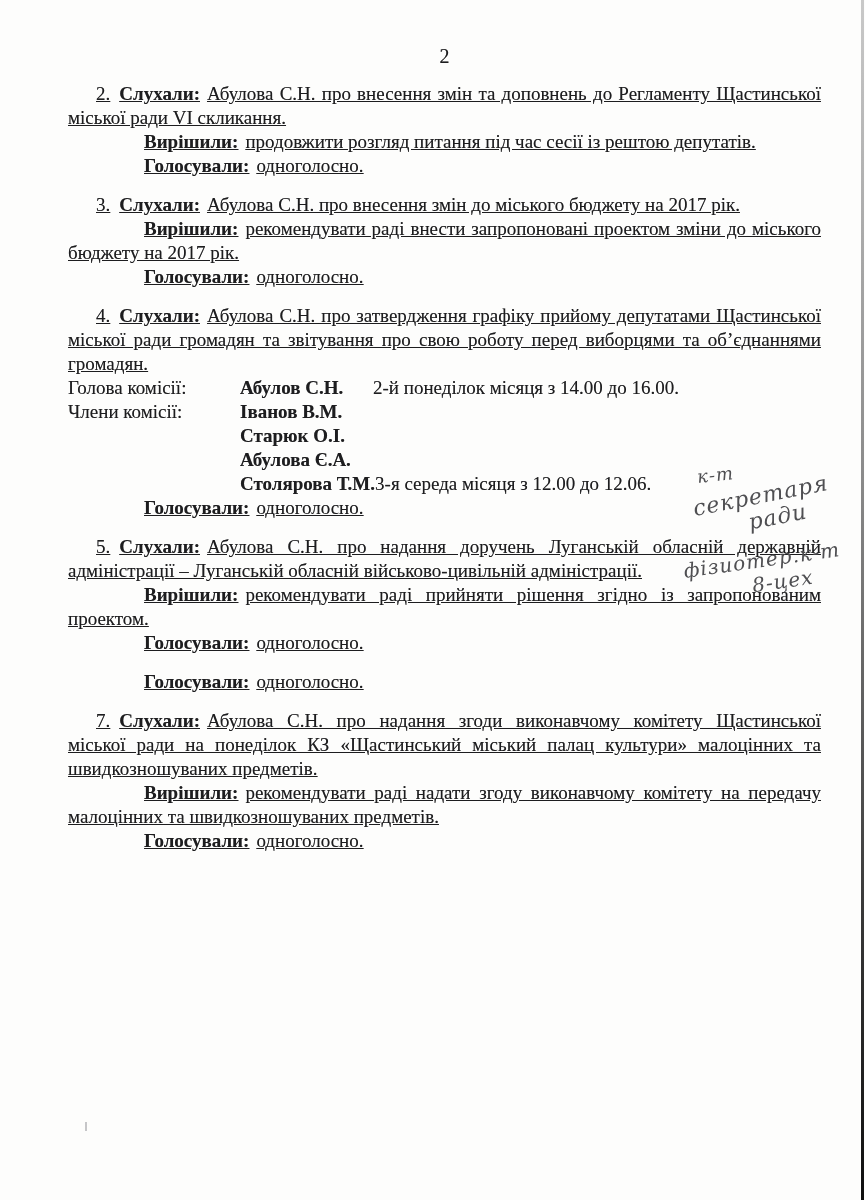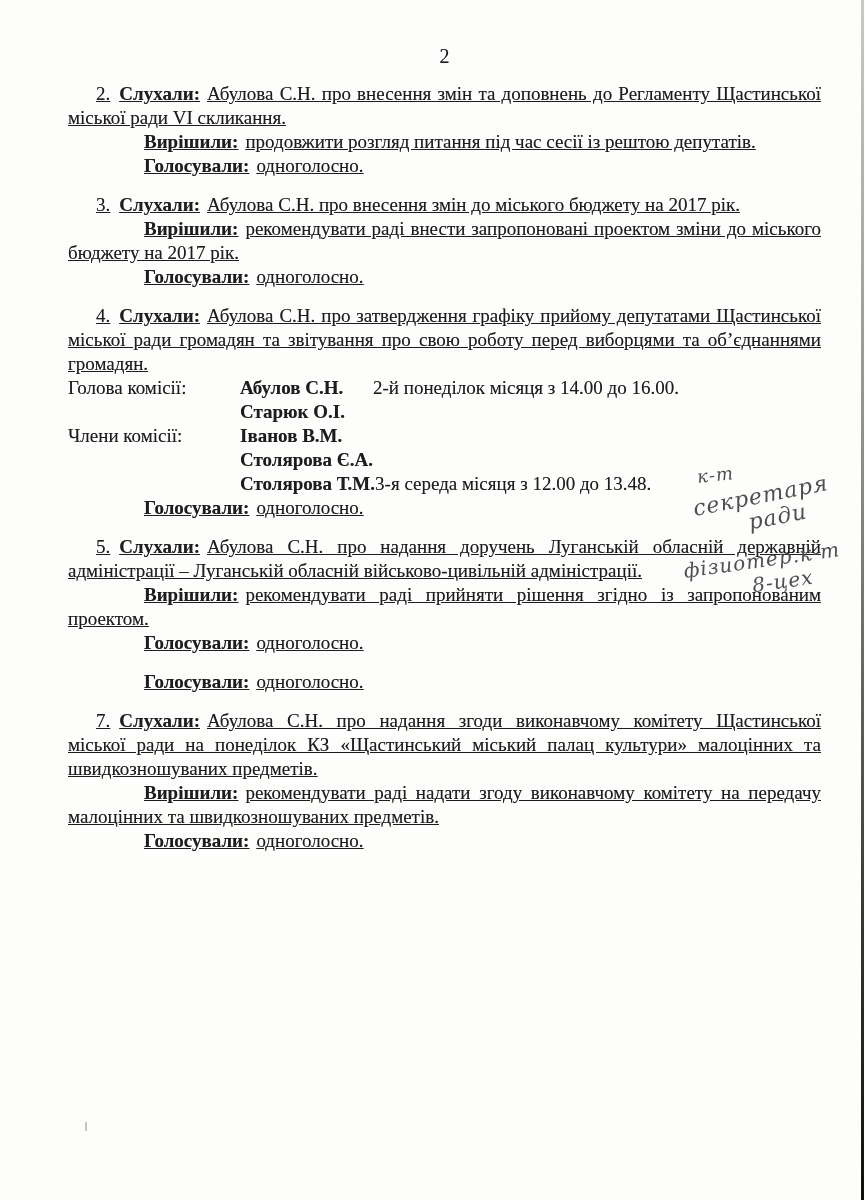--- a/index.html
+++ b/index.html
@@ -99,24 +99,24 @@
     <section class="item">
       <p class="para p-first"><span class="num">3.</span><span class="lbl">Слухали:</span><span>Абулова С.Н. про внесення змін до міського бюджету на 2017 рік.</span></p>
       <p class="para p-sub"><span class="lbl">Вирішили:</span><span>рекомендувати раді внести запропоновані проектом зміни до міського бюджету на 2017 рік.</span></p>
       <p class="para p-sub"><span class="lbl">Голосували:</span><span>одноголосно.</span></p>
     </section>
 
     <section class="item">
       <p class="para p-first"><span class="num">4.</span><span class="lbl">Слухали:</span><span>Абулова С.Н. про затвердження графіку прийому депутатами Щастинської міської ради громадян та звітування про свою роботу перед виборцями та об’єднаннями громадян.</span></p>
       <div class="committee">
         <div class="crow"><span class="crole">Голова комісії:</span><span class="cname">Абулов С.Н.</span><span class="csched">2-й понеділок місяця з 14.00 до 16.00.</span></div>
+        <div class="crow"><span class="crole">Члени комісії:</span><span class="cname">Іванов В.М.</span><span class="csched"></span></div>
         <div class="crow"><span class="crole"></span><span class="cname">Старюк О.І.</span><span class="csched"></span></div>
-        <div class="crow"><span class="crole">Члени комісії:</span><span class="cname">Іванов В.М.</span><span class="csched"></span></div>
-        <div class="crow"><span class="crole"></span><span class="cname">Столярова Є.А.</span><span class="csched"></span></div>
-        <div class="crow"><span class="crole"></span><span class="cname">Столярова Т.М.</span><span class="csched">3-я середа місяця з 12.00 до 13.48.</span></div>
+        <div class="crow"><span class="crole"></span><span class="cname">Абулова Є.А.</span><span class="csched"></span></div>
+        <div class="crow"><span class="crole"></span><span class="cname">Столярова Т.М.</span><span class="csched">3-я середа місяця з 12.00 до 12.06.</span></div>
       </div>
       <p class="para p-sub"><span class="lbl">Голосували:</span><span>одноголосно.</span></p>
     </section>
 
     <section class="item">
       <p class="para p-first"><span class="num">5.</span><span class="lbl">Слухали:</span><span>Абулова С.Н. про надання доручень Луганській обласній державній адміністрації – Луганській обласній військово-цивільній адміністрації.</span></p>
       <p class="para p-sub"><span class="lbl">Вирішили:</span><span>рекомендувати раді прийняти рішення згідно із запропонованим проектом.</span></p>
       <p class="para p-sub"><span class="lbl">Голосували:</span><span>одноголосно.</span></p>
     </section>
 

